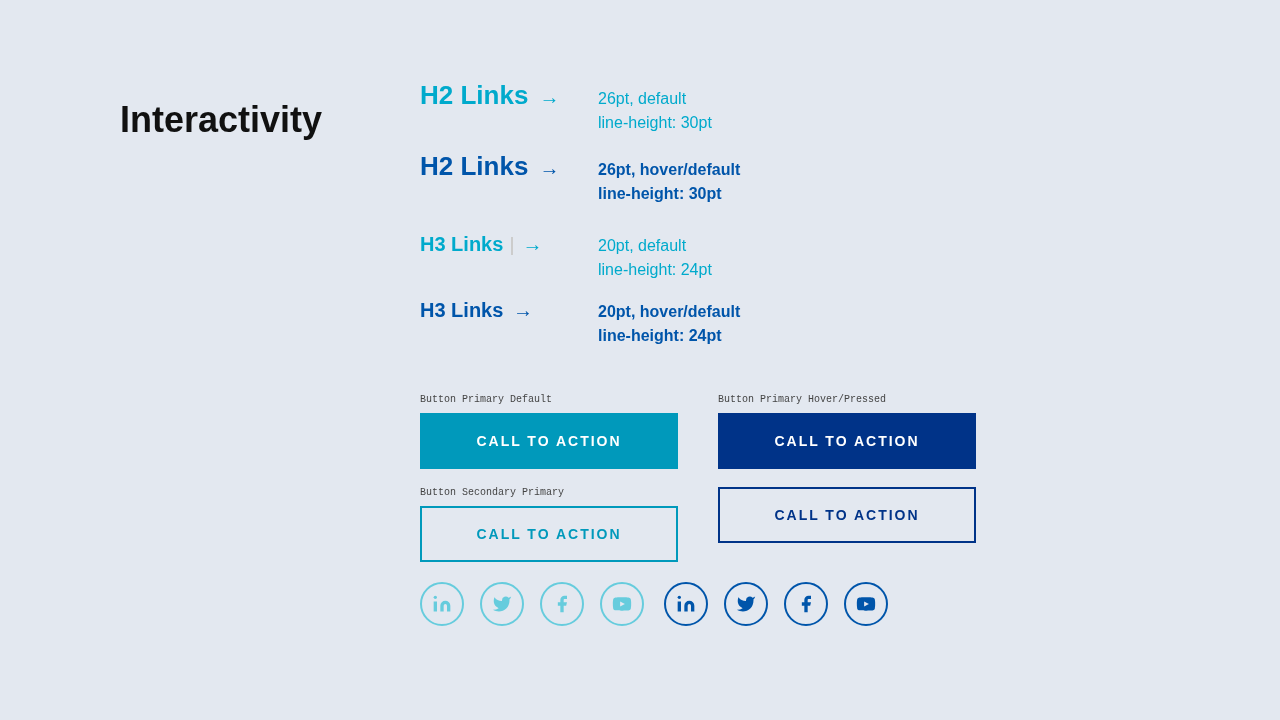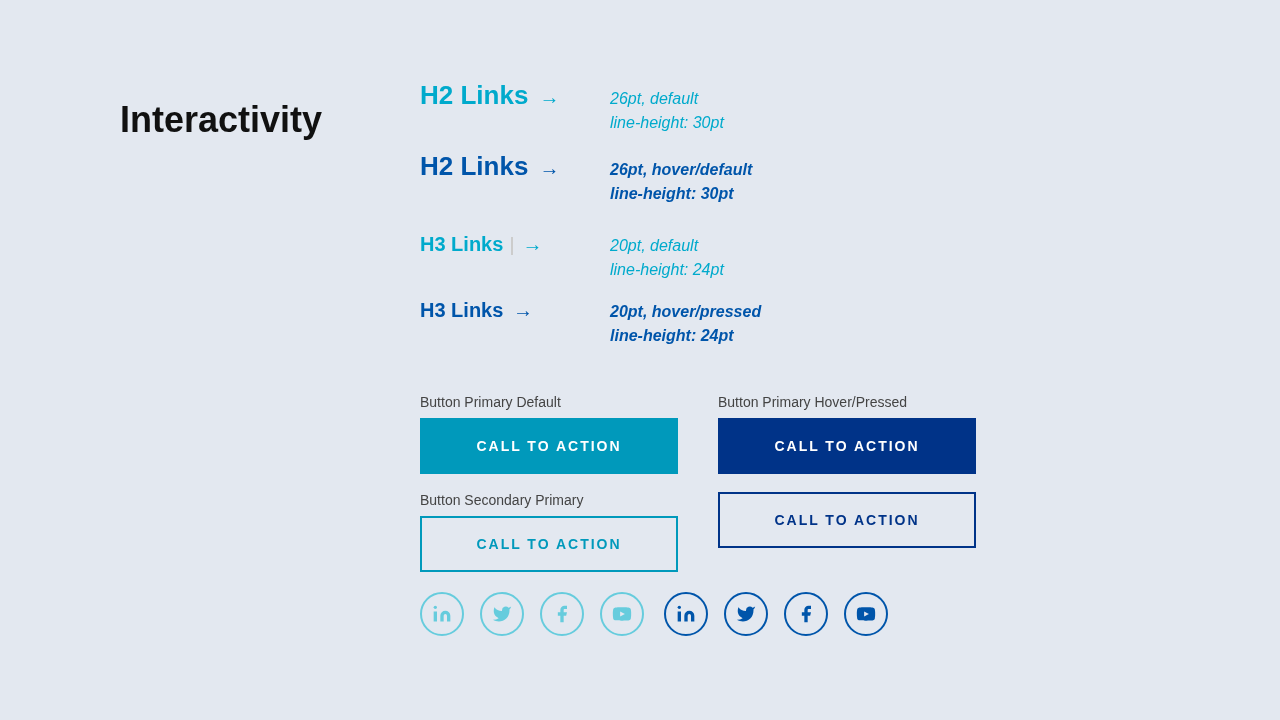--- a/index.html
+++ b/index.html
@@ -103,24 +103,23 @@
     .cursor-indicator {
       display: inline-block;
       width: 2px;
       height: 18px;
       background: #cccccc;
       margin-left: 2px;
       vertical-align: middle;
     }
 
     .link-desc {
-      margin-left: 20px;
+      margin-left: 8px;
       font-size: 16px;
       line-height: 1.5;
-      font-style: italic;
     }
 
     .link-desc.default-color {
       color: #00aacc;
     }
 
     .link-desc.hover-color {
       color: #0055aa;
       font-weight: 600;
     }
@@ -130,23 +129,24 @@
       height: 10px;
     }
 
     .button-group {
       display: flex;
       flex-direction: column;
       gap: 8px;
     }
 
     .button-label {
-      font-size: 14px;
+      font-size: 10px;
       color: #444444;
       font-weight: 400;
+      font-family: Liberation Mono, monospace;
     }
 
     .btn-primary-default {
       width: 258px;
       height: 56px;
       background-color: #0099bb;
       border: none;
       color: white;
       font-size: 14px;
       font-weight: 700;
@@ -295,21 +295,21 @@
       </div>
 
       <div class="link-row">
         <div class="link-label">
           <a class="h3-link-hover" href="#">
             <span>H3 Links</span>
             <span class="arrow-icon">→</span>
           </a>
         </div>
         <div class="link-desc hover-color">
-          <span>20pt, hover/pressed</span><br>
+          <span>20pt, hover/default</span><br>
           <span>line-height: 24pt</span>
         </div>
       </div>
 
     </div>
 
     <div class="two-col-buttons" style="margin-bottom: 18px;">
 
       <div class="button-group">
         <span class="button-label">Button Primary Default</span>

